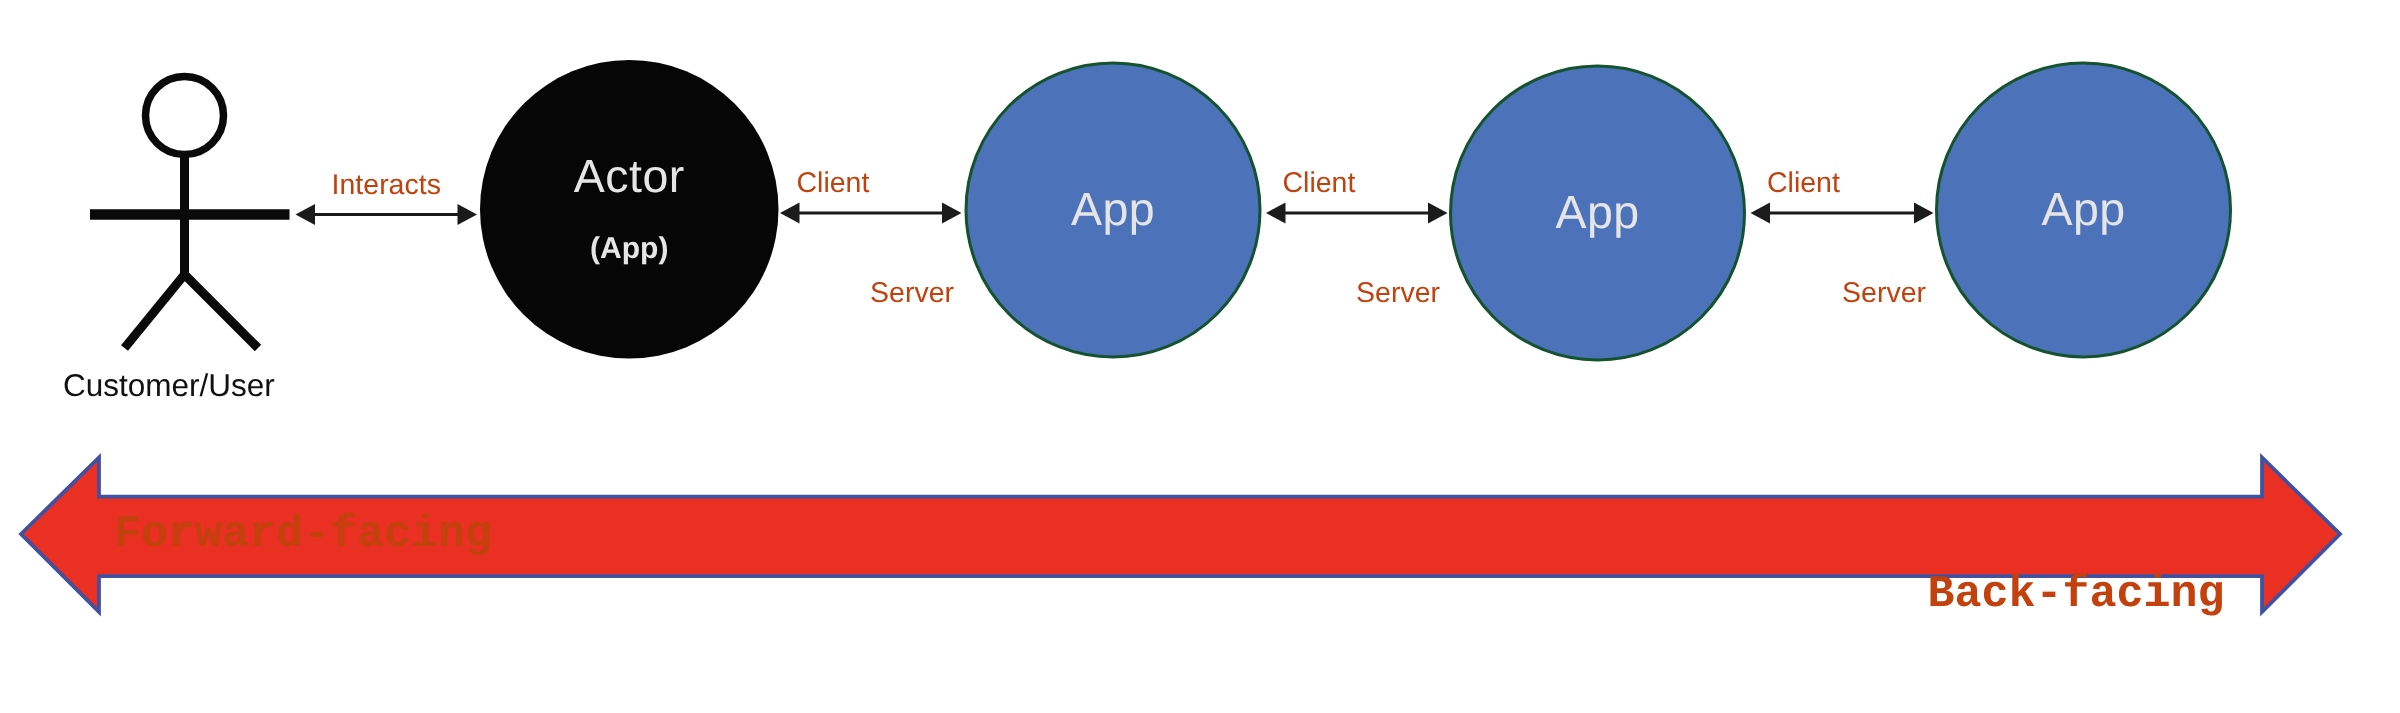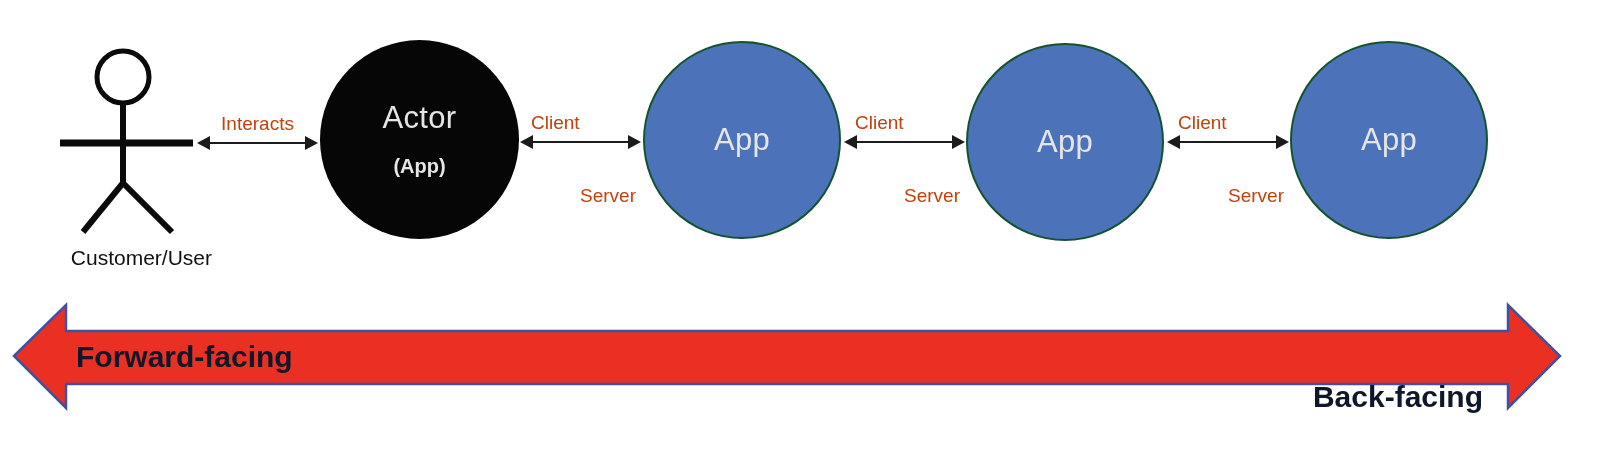--- a/index.html
+++ b/index.html
@@ -50,21 +50,21 @@
     line-height: 1.25;
     margin-top: 19px;
   }
 
   
   .figure-svg { position: absolute; left: 50px; top: 44px; }
   .user-label {
     position: absolute;
     left: 42px; top: 246px;
     width: 170px;
-    text-align: right;
+    text-align: left;
     font-size: 21px;
     color: #111111;
   }
 
   
   .connector { position: absolute; height: 2px; }
   .connector .line {
     position: absolute;
     left: 9px; right: 9px; top: 0;
     border-top: 2px solid #1b1b1b;
@@ -101,22 +101,23 @@
   .conn-3 { left: 844px;  top: 141px; width: 121px; }
   .conn-4 { left: 1167px; top: 141px; width: 122px; }
 
   
   .flow-svg { position: absolute; left: 0; top: 300px; }
   .flow-arrow-shape { stroke: #3F51A0; stroke-width: 2.5; }
   .flow-label {
     position: absolute;
     font-size: 30px;
     font-weight: bold;
-    color: #0f172a;
+    color: #c2410c;
     white-space: nowrap;
+    font-family: Liberation Mono, monospace;
   }
   .flow-label-left  { left: 76px;  top: 340px; }
   .flow-label-right { right: 117px; top: 340px; margin-top: 40px; }
 </style>
 </head>
 <body>
 
 <div class="canvas">
 
   <svg class="figure-svg" width="150" height="195" viewBox="0 0 150 195">

